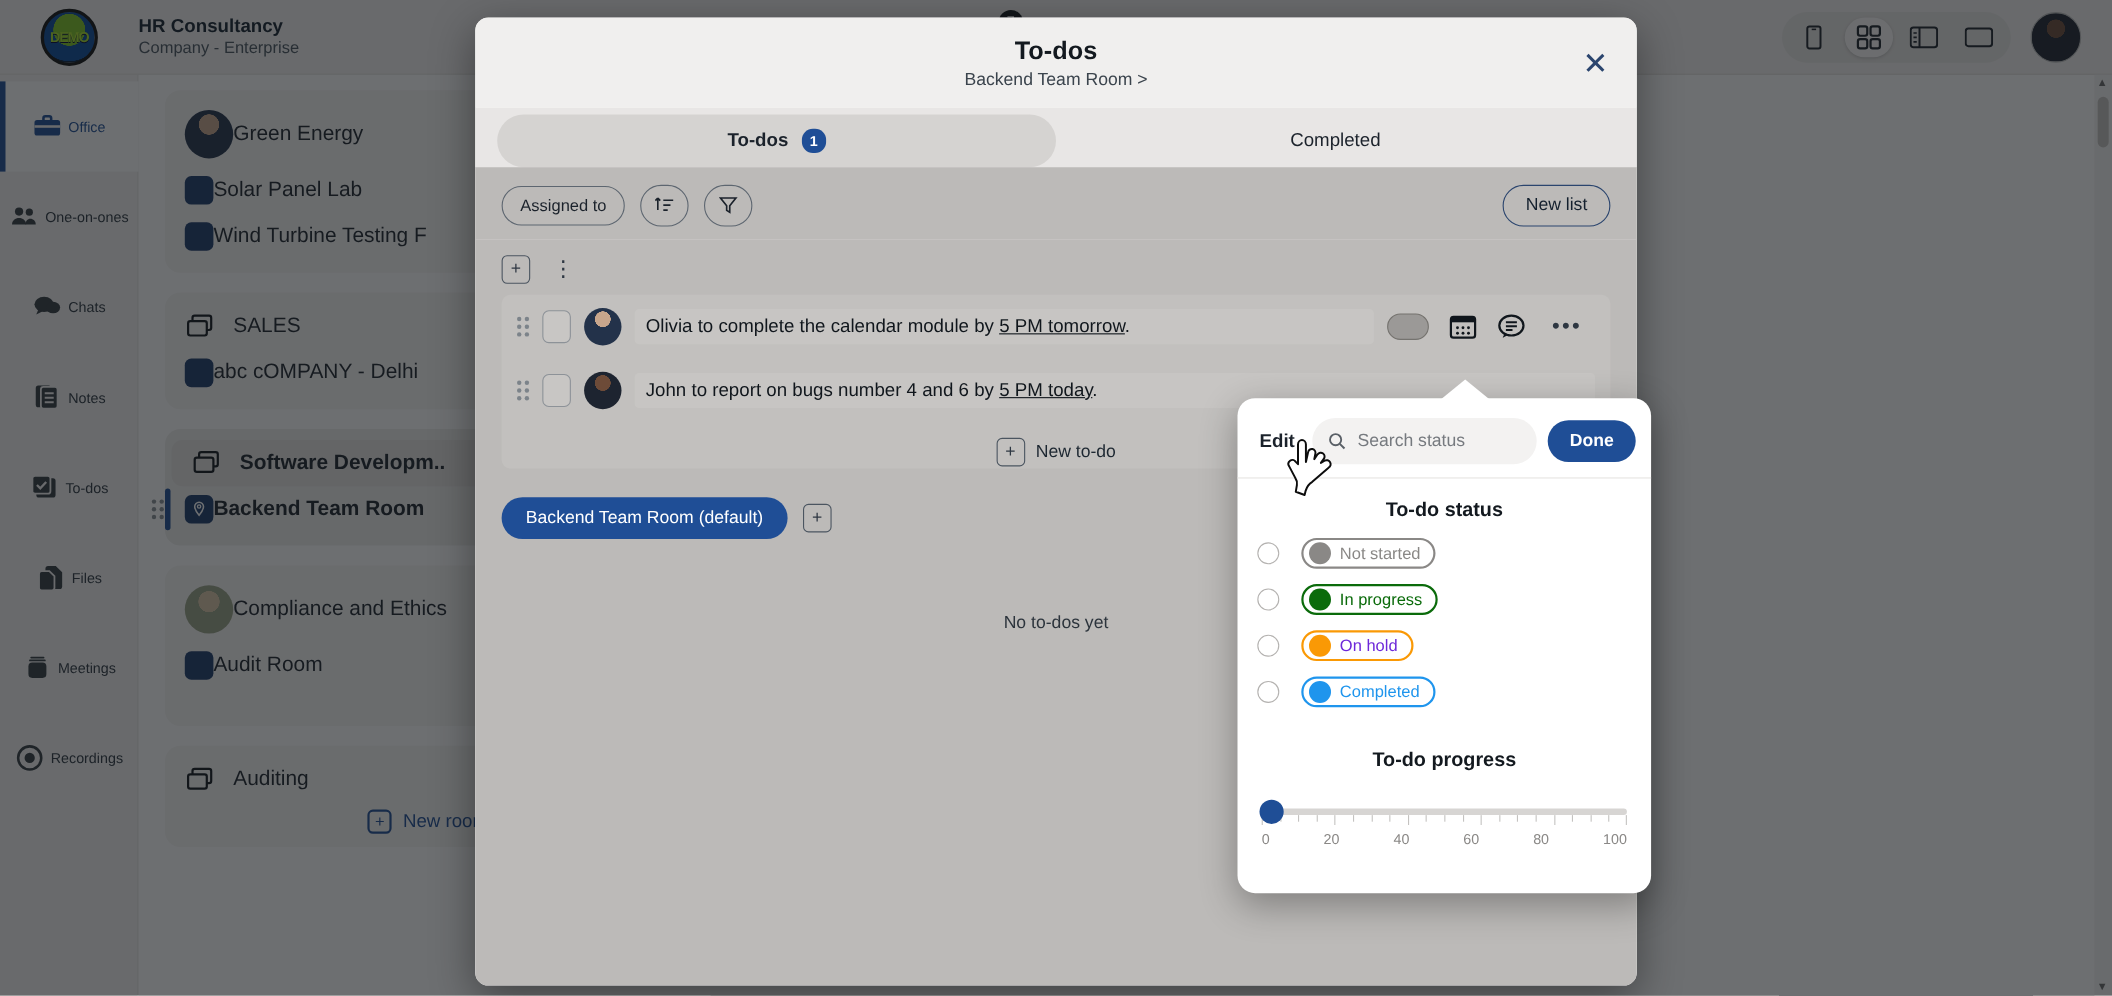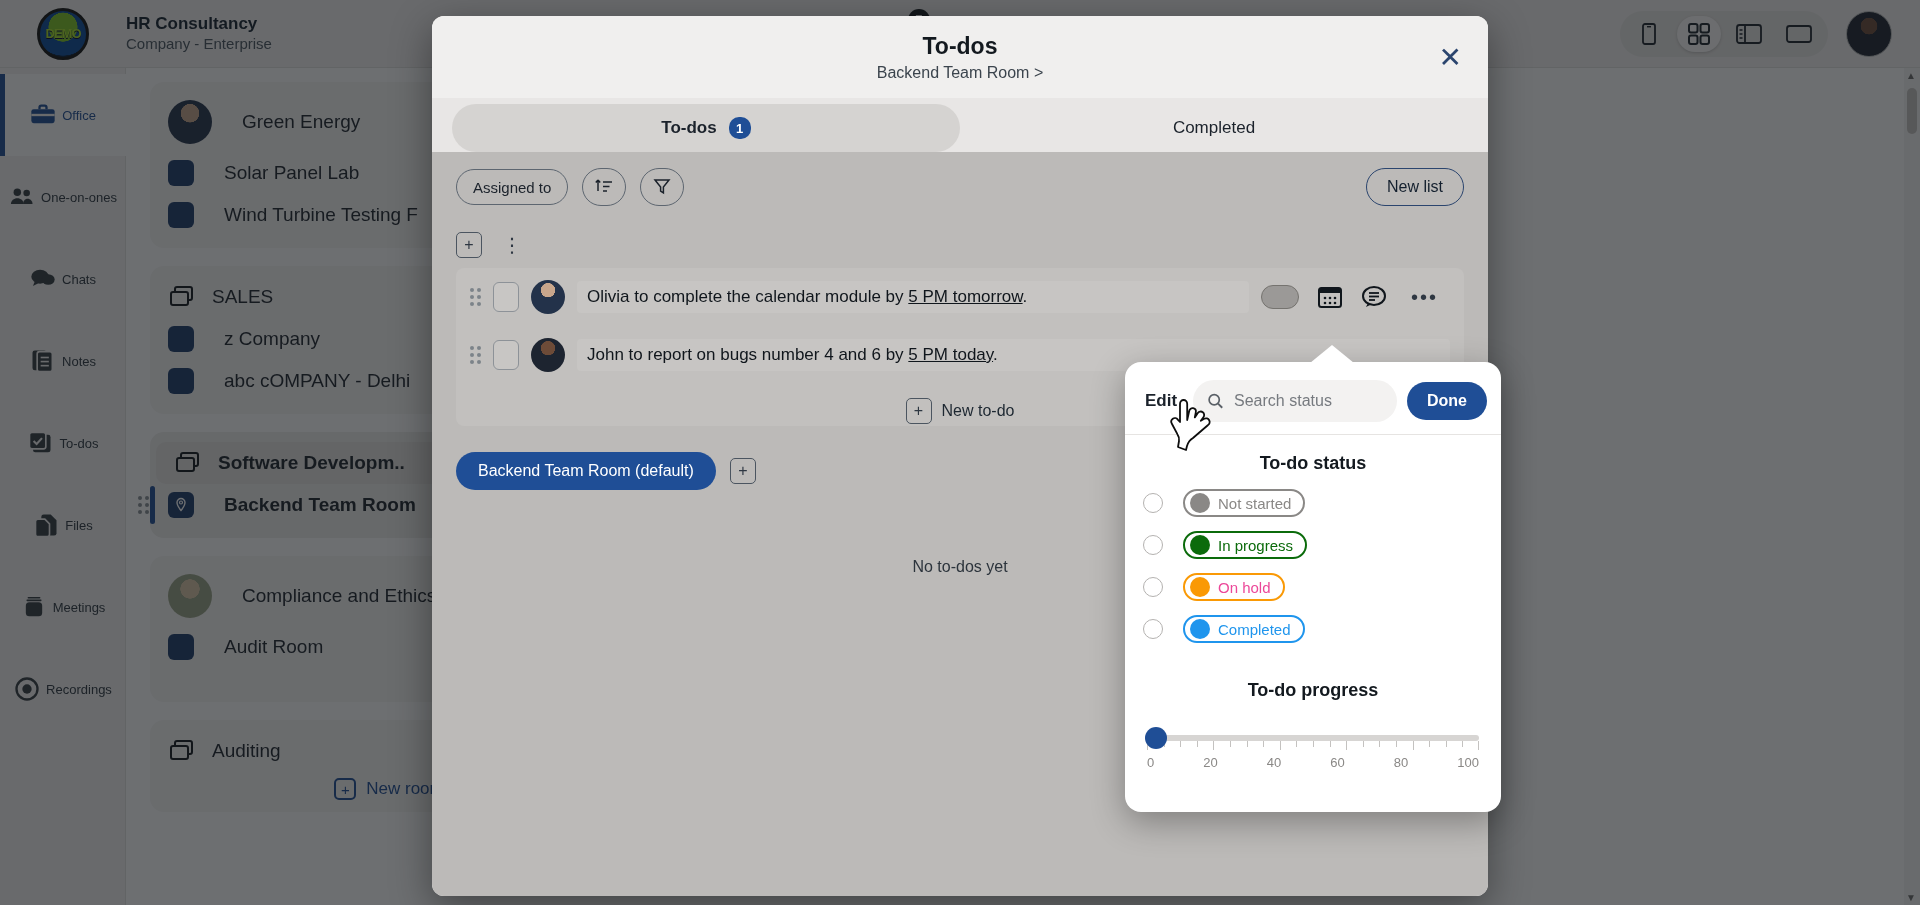--- a/index.html
+++ b/index.html
@@ -85,21 +85,21 @@
   }
   .railitem svg { display:block; }
 
   
   .rooms {
     position: absolute; top: 68px; left: 126px; width: 520px; bottom: 0;
     background: #ffffff; padding: 14px 18px 0 24px; overflow: hidden; z-index: 2;
   }
   .card { background: #f7f6f5; border-radius: 14px; margin-bottom: 18px; padding: 10px 0 12px; }
   .card.sel { background: #efeeed; }
-  .rowline { display: flex; align-items: center; gap: 30px; padding: 8px 18px; position: relative; }
+  .rowline { display: flex; align-items: center; gap: 0; padding: 8px 18px; position: relative; }
   .avatar-sm {
     width: 44px; height: 44px; border-radius: 50%; flex: none;
     background: radial-gradient(circle at 50% 30%, #c8a68c 0 24%, #23324a 25% 100%);
   }
   .avatar-sm.f2 { background: radial-gradient(circle at 50% 34%, #d9c6a6 0 26%, #9aa387 27% 100%); }
   .sq { width: 26px; height: 26px; border-radius: 6px; background: #1b3a6b; flex: none; }
   .sq.pin { display:flex; align-items:center; justify-content:center; }
   .rname { font-size: 19px; color: #1b222b; white-space: nowrap; }
   .rname.b { font-weight: bold; }
   .hdrrow { display:flex; align-items:center; gap:14px; padding: 8px 18px; }
@@ -367,24 +367,20 @@
       <div class="card">
         <div class="hdrrow">
           <svg width="30" height="26" viewBox="0 0 30 26">
             <rect x="7" y="3" width="17" height="13" rx="2" fill="none" stroke="#10161c" stroke-width="2"></rect>
             <rect x="3" y="8" width="17" height="13" rx="2" fill="#f7f6f5" stroke="#10161c" stroke-width="2"></rect>
           </svg>
           <div class="rname">SALES</div>
         </div>
         <div class="rowline">
           <div class="sq"></div>
-          <div class="rname">z Company</div>
-        </div>
-        <div class="rowline">
-          <div class="sq"></div>
           <div class="rname">abc cOMPANY - Delhi</div>
         </div>
       </div>
 
       <div class="card sel">
         <div class="hdrrow grouphdr">
           <svg width="30" height="26" viewBox="0 0 30 26">
             <rect x="7" y="3" width="17" height="13" rx="2" fill="none" stroke="#10161c" stroke-width="2"></rect>
             <rect x="3" y="8" width="17" height="13" rx="2" fill="#e6e4e2" stroke="#10161c" stroke-width="2"></rect>
           </svg>
@@ -586,21 +582,21 @@
     </div>
     <div class="optrow">
       <span class="radio"></span>
       <span class="statuschip" style="border-color:#0b6b0b;color:#0b6b0b">
         <span class="dot" style="background:#0b6b0b"></span>
         <span>In progress</span>
       </span>
     </div>
     <div class="optrow">
       <span class="radio"></span>
-      <span class="statuschip" style="border-color:#fa9905;color:#ec4899">
+      <span class="statuschip" style="border-color:#fa9905;color:#6d28d9">
         <span class="dot" style="background:#fa9905"></span>
         <span>On hold</span>
       </span>
     </div>
     <div class="optrow">
       <span class="radio"></span>
       <span class="statuschip" style="border-color:#1f95ed;color:#1f95ed">
         <span class="dot" style="background:#1f95ed"></span>
         <span>Completed</span>
       </span>

